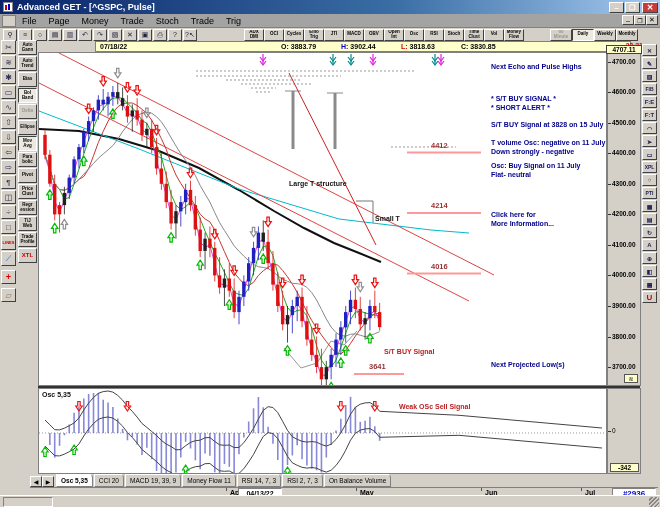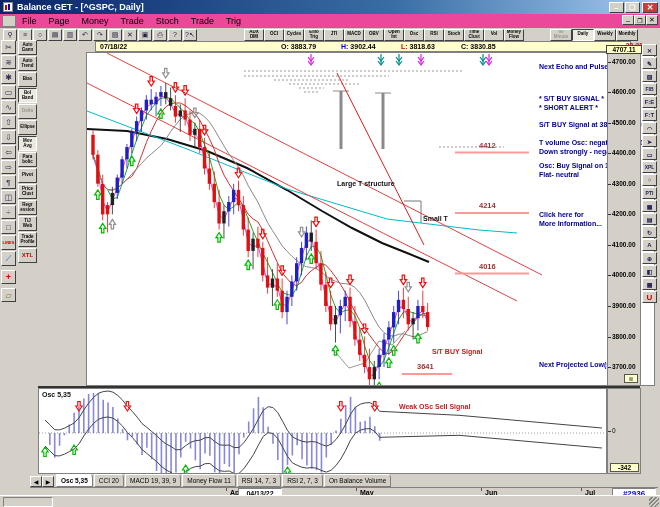--- a/index.html
+++ b/index.html
@@ -9,21 +9,21 @@
   .abs{position:absolute;}
   .btn3d{background:#d4d0c8;border:1px solid;border-color:#ffffff #404040 #404040 #ffffff;
          box-sizing:border-box;display:flex;align-items:center;justify-content:center;
          font-family:"Liberation Sans",sans-serif;cursor:default;overflow:hidden;}
   .pressed{border-color:#404040 #ffffff #ffffff #404040;background:#ece9e0;}
   .disabled{color:#9a968e !important;}
   .sunken{border:1px solid;border-color:#808080 #ffffff #ffffff #808080;background:#d4d0c8;box-sizing:border-box;}
   .titlebar{left:0;top:0;width:660px;height:14px;
     background:linear-gradient(90deg,#0a246a,#3a6ea5 60%,#a6caf0);
     color:#fff;font-size:9px;font-weight:bold;display:flex;align-items:center;}
-  .menubar{left:0;top:14px;width:660px;height:13px;background:#ec4899;
+  .menubar{left:0;top:14px;width:660px;height:13px;background:#a3a3a3;
     border-bottom:1px solid #808080;display:flex;align-items:center;font-size:9px;}
   .menu-item{padding:0 6px;height:12px;line-height:12px;}
   .toolbar{left:0;top:28px;width:660px;height:13px;display:flex;align-items:center;}
   .tinytxt{font-size:4.5px;line-height:1.05;text-align:center;font-weight:bold;color:#000;}
   .studybtn{font-size:4.5px;line-height:1.05;font-weight:bold;text-align:center;}
   .chartpanel{background:#fff;border:1px solid #808080;box-sizing:border-box;}
   .navy{fill:#00008b;font-weight:bold;}
   .lvl{fill:#993333;font-weight:bold;}
   .redtxt{fill:#bb2222;font-weight:bold;}
   .tab{height:11px;border:1px solid #808080;border-top:1px solid #fff;border-left:1px solid #fff;
@@ -35,21 +35,21 @@
   svg text{font-family:"Liberation Sans",sans-serif;}
 </style>
 </head>
 <body>
 
 <div class="abs titlebar">
   <span class="abs" style="left:3px;top:2px;width:10px;height:10px;background:#fff;border:1px solid #888;box-sizing:border-box;">
     <span class="abs" style="left:1px;top:2px;width:2px;height:5px;background:#c00;"></span>
     <span class="abs" style="left:4px;top:1px;width:2px;height:6px;background:#00c;"></span>
   </span>
-  <span style="margin-left:17px;">Balance GET - [^GSPC, Daily]</span>
+  <span style="margin-left:17px;">Advanced GET - [^GSPC, Pulse]</span>
   <span class="abs btn3d" style="right:36px;top:2px;width:15px;height:11px;font-size:8px;">–</span>
   <span class="abs btn3d" style="right:20px;top:2px;width:15px;height:11px;font-size:7px;">❐</span>
   <span class="abs btn3d" style="right:2px;top:2px;width:16px;height:11px;background:#c83c3c;color:#fff;font-size:8px;font-weight:bold;">✕</span>
 </div>
 
 <div class="abs menubar">
   <span style="width:12px;height:10px;margin-left:2px;background:#d4d0c8;border:1px solid #808080;display:inline-block;"></span>
   <span id="menu-items" style="display:flex;">
       <span class="menu-item">File</span>
       <span class="menu-item">Page</span>
@@ -142,21 +142,21 @@
     <span class="btn3d tinytxt pressed" style="width: 19px; height: 15px; margin-bottom: 1px;">Mov Avg</span>
     <span class="btn3d tinytxt" style="width: 19px; height: 15px; margin-bottom: 1px;">Para bolic</span>
     <span class="btn3d tinytxt" style="width: 19px; height: 15px; margin-bottom: 1px;">Pivot</span>
     <span class="btn3d tinytxt" style="width: 19px; height: 15px; margin-bottom: 1px;">Price Clust</span>
     <span class="btn3d tinytxt" style="width: 19px; height: 15px; margin-bottom: 1px;">Regr ession</span>
     <span class="btn3d tinytxt" style="width: 19px; height: 15px; margin-bottom: 1px;">T/J Web</span>
     <span class="btn3d tinytxt" style="width: 19px; height: 15px; margin-bottom: 1px;">Trade Profile</span>
     <span class="btn3d tinytxt" style="width: 19px; height: 15px; margin-bottom: 1px; color: rgb(204, 0, 0); font-size: 6px;">XTL</span>
   </div>
 
-<div class="abs chartpanel" style="left:38px;top:52px;width:569px;height:334px;margin-left:48px;">
+<div class="abs chartpanel" style="left:38px;top:52px;width:569px;height:334px;">
   <svg id="chart-svg" width="567" height="332">
       <g>
         <line x1="157" y1="18" x2="377" y2="18" stroke="#999" stroke-width="1" stroke-dasharray="2,2"></line>
         <line x1="157" y1="23" x2="302" y2="23" stroke="#999" stroke-width="1" stroke-dasharray="2,2"></line>
         <line x1="187" y1="27" x2="262" y2="27" stroke="#999" stroke-width="1" stroke-dasharray="2,2"></line>
         <line x1="202" y1="31" x2="272" y2="31" stroke="#999" stroke-width="1" stroke-dasharray="2,2"></line>
         <line x1="212" y1="35" x2="237" y2="35" stroke="#999" stroke-width="1" stroke-dasharray="2,2"></line>
         <line x1="217" y1="39" x2="232" y2="39" stroke="#999" stroke-width="1" stroke-dasharray="2,2"></line>
         <line x1="352" y1="94" x2="417" y2="94" stroke="#999" stroke-width="1" stroke-dasharray="2,2"></line>
       </g>

